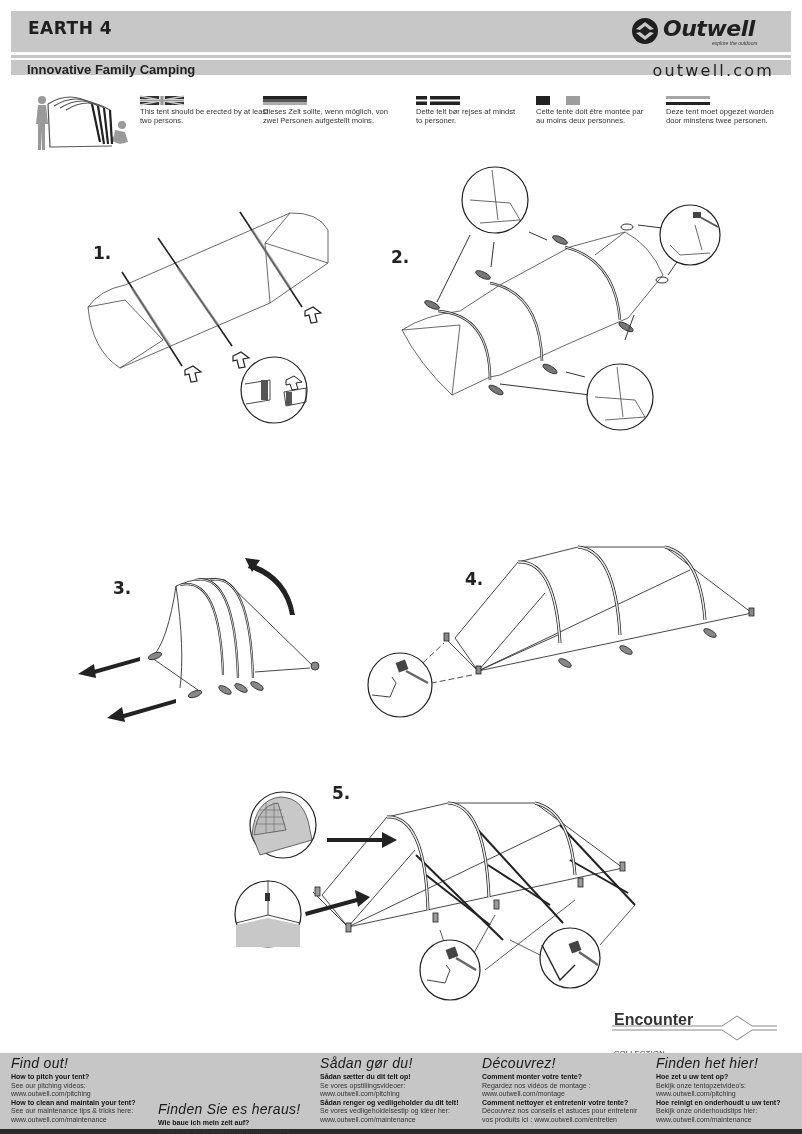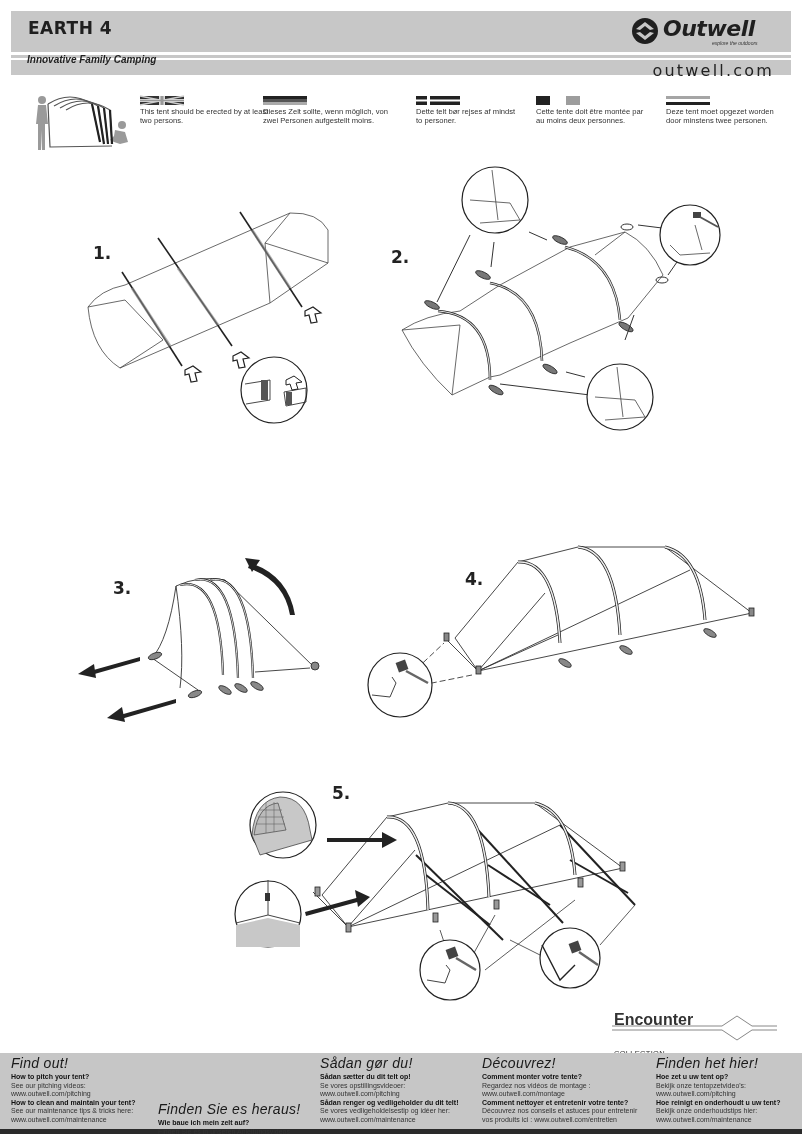--- a/index.html
+++ b/index.html
@@ -6,21 +6,21 @@
   body { width:802px; height:1134px; background:#ffffff; position:relative; overflow:hidden;
          font-family:"Liberation Sans", sans-serif; color:#1e1e1e; }
   .abs { position:absolute; }
   
   .hdr-top { left:11px; top:11px; width:780px; height:41px; background:#c7c7c7; }
   .hdr-title { left:28px; top:18px; font-size:17px; font-weight:bold; letter-spacing:0.5px; color:#1f1f1f; font-family:"DejaVu Sans", sans-serif; }
   .hdr-sep1 { left:11px; top:52px; width:780px; height:3px; background:#ffffff; }
   .hdr-mid { left:11px; top:55px; width:780px; height:3px; background:#c7c7c7; }
   .hdr-sep2 { left:11px; top:58px; width:780px; height:3px; background:#ffffff; }
   .hdr-bot { left:11px; top:60px; width:780px; height:15px; background:#c7c7c7; }
-  .hdr-tag { left:27px; top:54px; font-size:10px; font-style:italic; font-weight:bold; color:#222; }
+  .hdr-tag { left:27px; top:62px; font-size:13px; font-weight:bold; color:#222; }
   .hdr-url { right:28px; top:61px; font-size:16px; letter-spacing:2.2px; color:#222; font-family:"DejaVu Sans", sans-serif; }
   .logo { right:22px; top:16px; width:150px; height:30px; }
   .logo-word { left:33px; top:0px; font-size:22px; font-weight:bold; font-style:italic; color:#1f1f1f; font-family:"DejaVu Sans", sans-serif; letter-spacing:-0.5px; }
   .logo-sub { left:82px; top:24px; font-size:5px; font-style:italic; color:#333; }
   
   .lang { top:96px; width:140px; }
   .flag { height:9px; width:44px; position:relative; margin-bottom:2px; }
   .lang-text { font-size:7.6px; line-height:9px; color:#333; }
   
   .stepnum { font-size:17px; font-weight:bold; color:#222; font-family:"DejaVu Sans", sans-serif; }

